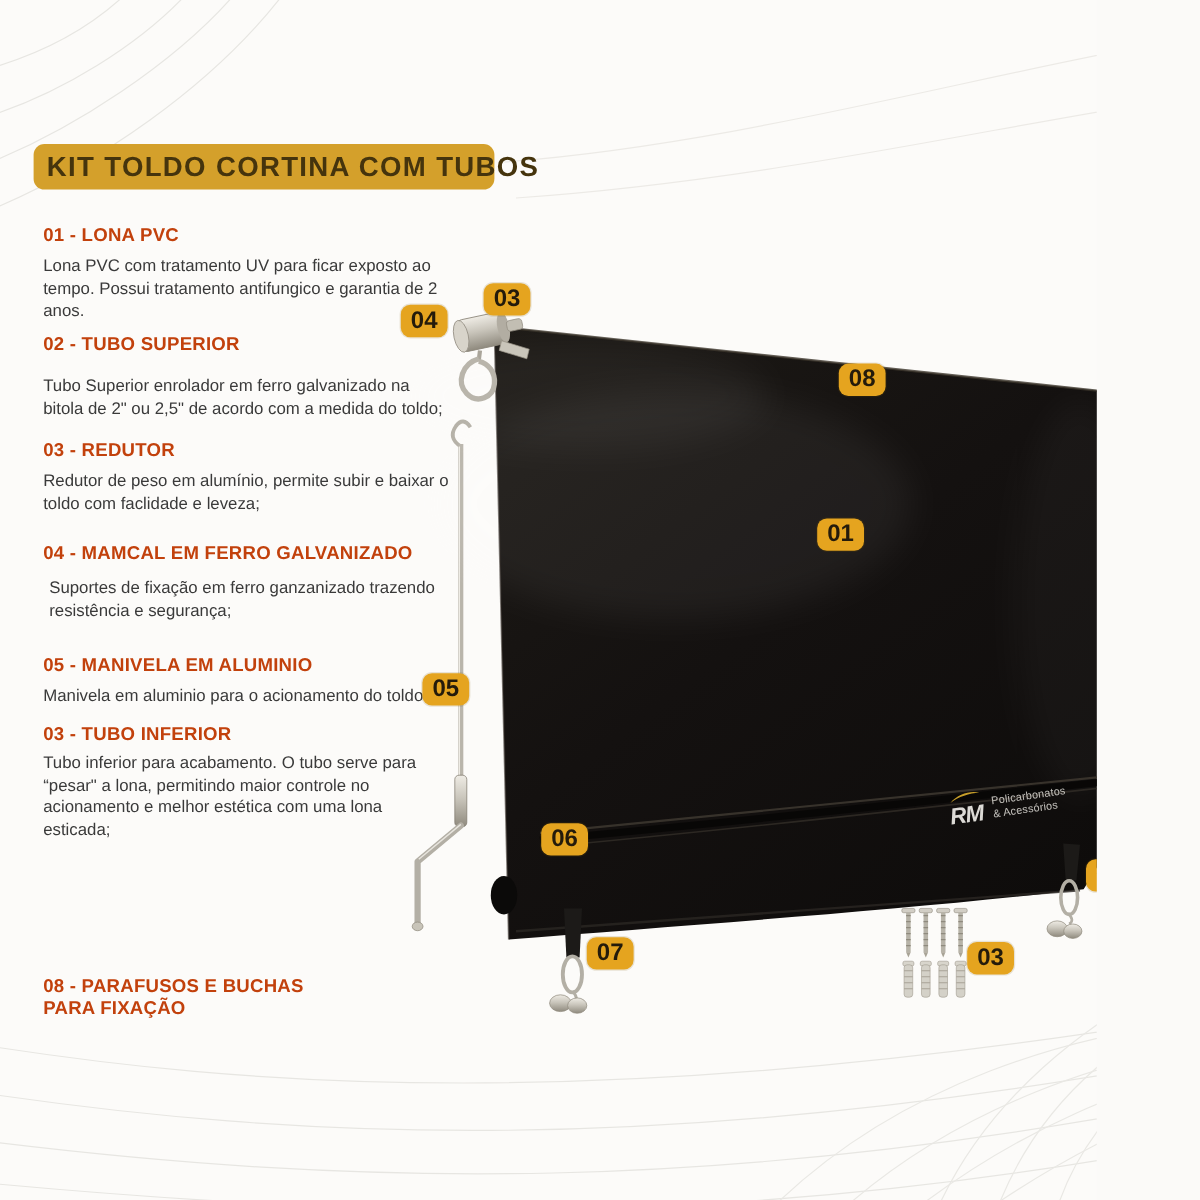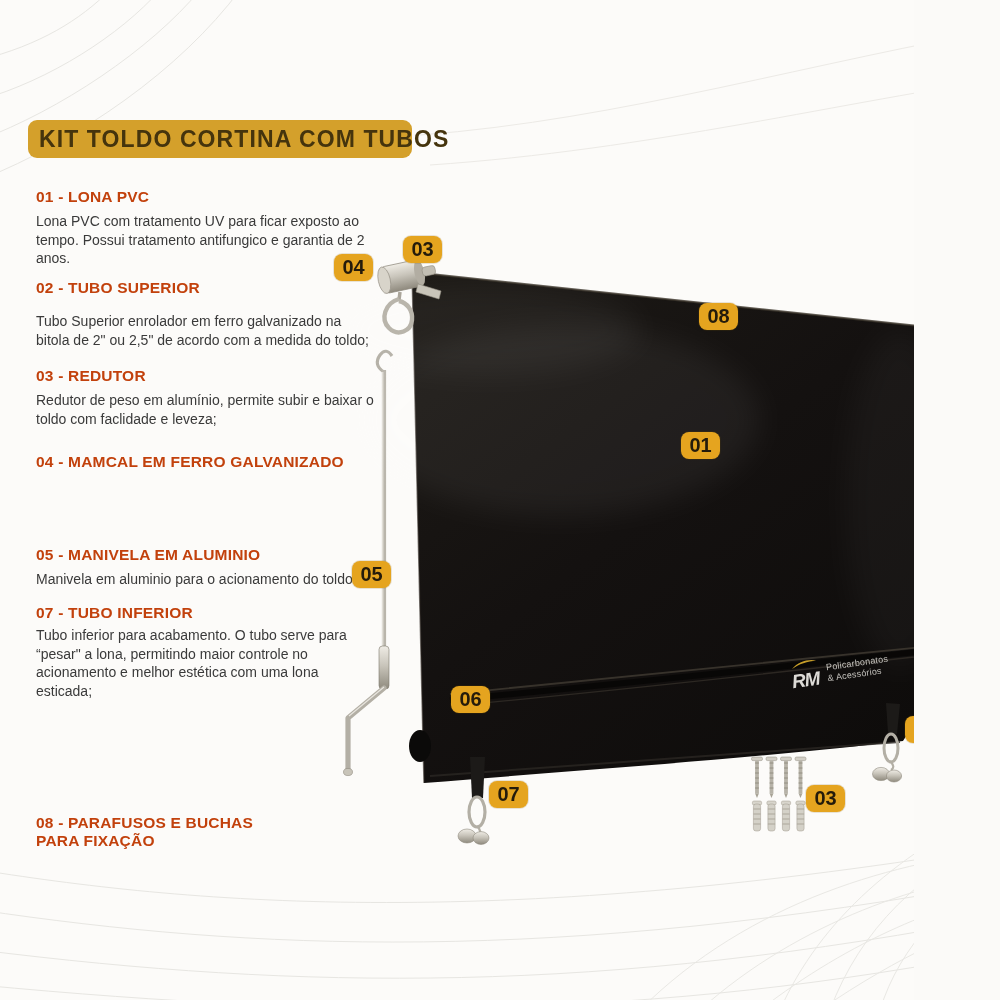--- a/index.html
+++ b/index.html
@@ -197,27 +197,28 @@
   <div class="item" id="item-2">
     <h3>02 - TUBO SUPERIOR</h3>
     <p>Tubo Superior enrolador em ferro galvanizado na bitola de 2" ou 2,5" de acordo com a medida do toldo;</p>
   </div>
   <div class="item" id="item-3">
     <h3>03 - REDUTOR</h3>
     <p>Redutor de peso em alumínio, permite subir e baixar o toldo com faclidade e leveza;</p>
   </div>
   <div class="item" id="item-4">
     <h3>04 - MAMCAL  EM FERRO GALVANIZADO</h3>
+    <p>Suportes de fixação em ferro ganzanizado trazendo resistência e segurança;</p>
   </div>
   <div class="item" id="item-5">
     <h3>05 - MANIVELA EM ALUMINIO</h3>
     <p>Manivela em aluminio para o acionamento do toldo.;</p>
   </div>
   <div class="item" id="item-6">
-    <h3>07 - TUBO INFERIOR</h3>
+    <h3>03 - TUBO INFERIOR</h3>
     <p>Tubo inferior para acabamento. O tubo serve para “pesar" a lona, permitindo maior controle no acionamento e melhor estética com uma lona esticada;</p>
   </div>
   <div class="item" id="item-8">
     <h3><span>08 - PARAFUSOS E BUCHAS</span><br><span>PARA FIXAÇÃO</span></h3>
   </div>
 
   <div class="badge" id="badge-03">03</div>
   <div class="badge" id="badge-04L">04</div>
   <div class="badge" id="badge-02">08</div>
   <div class="badge" id="badge-04R">04</div>

